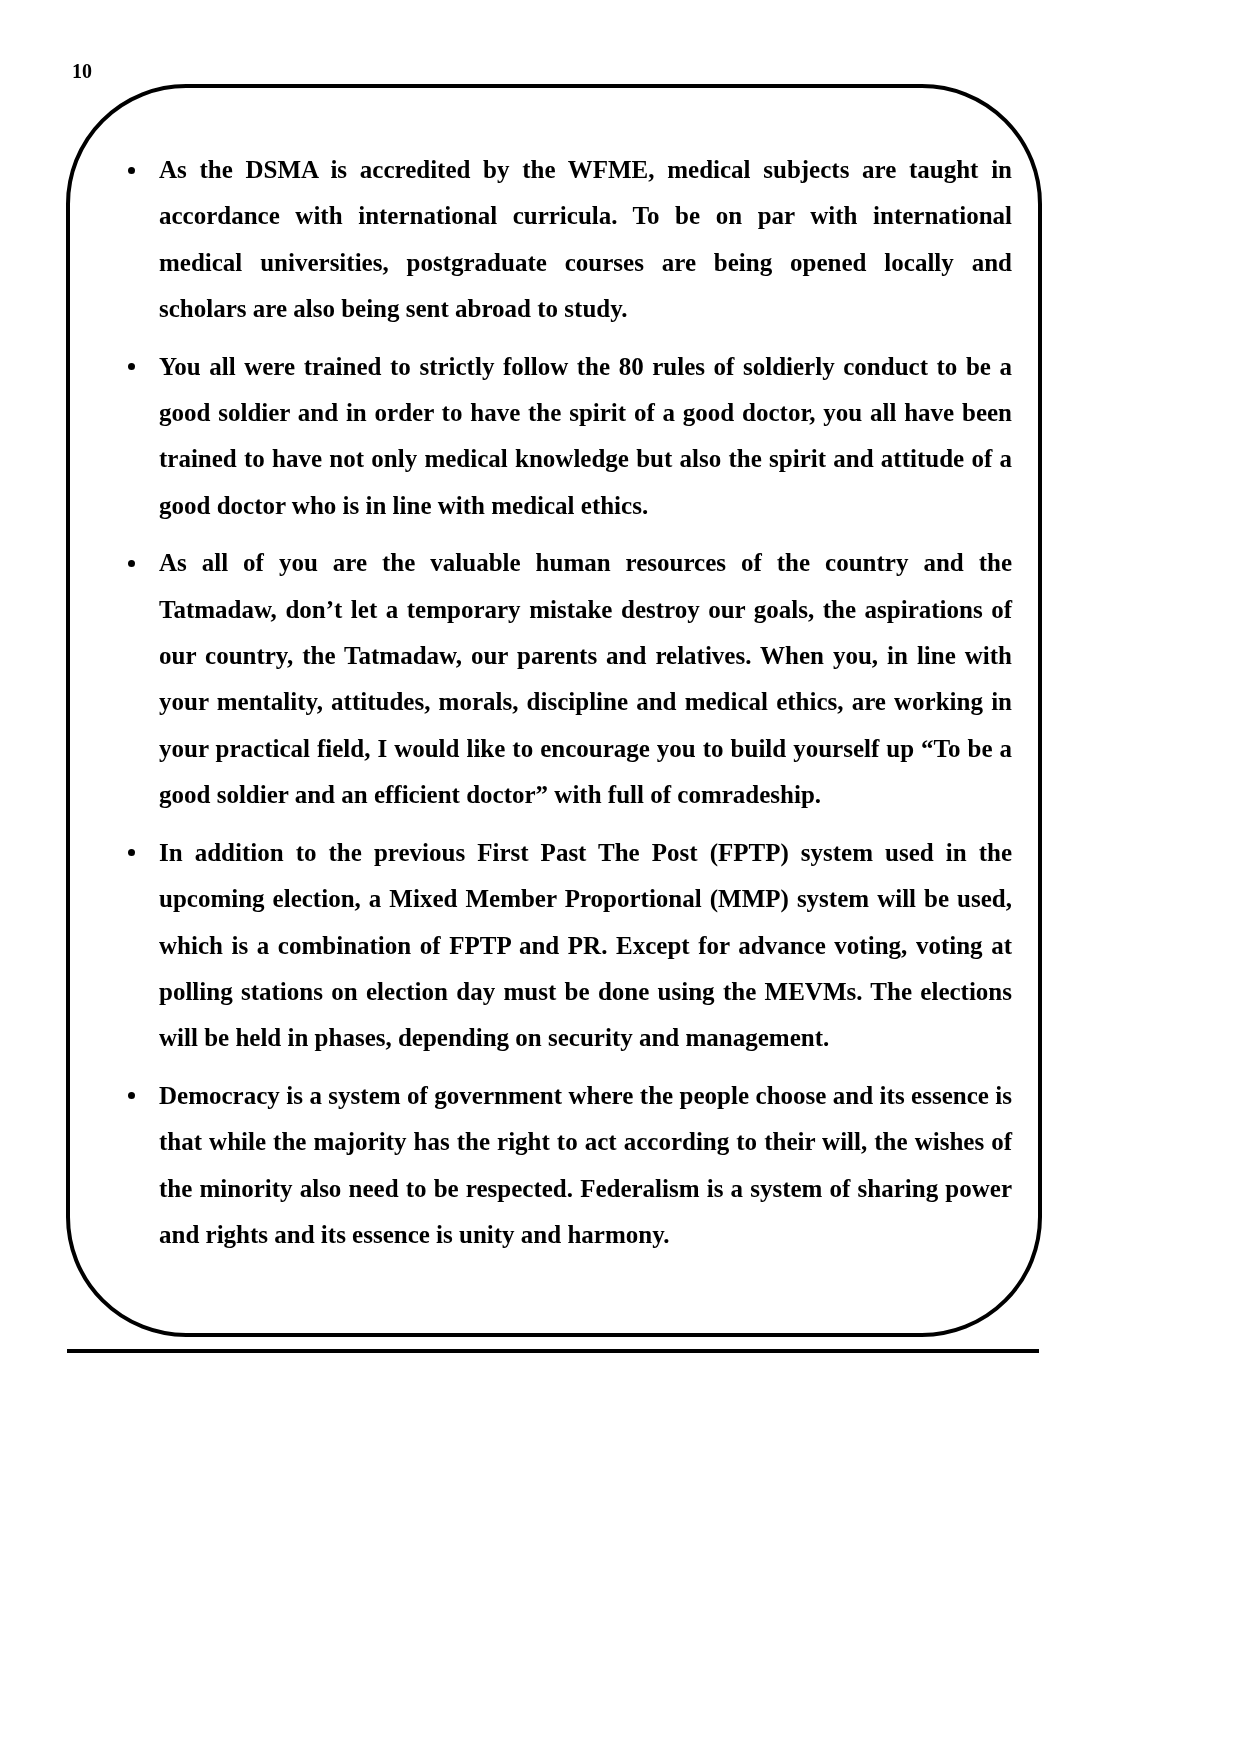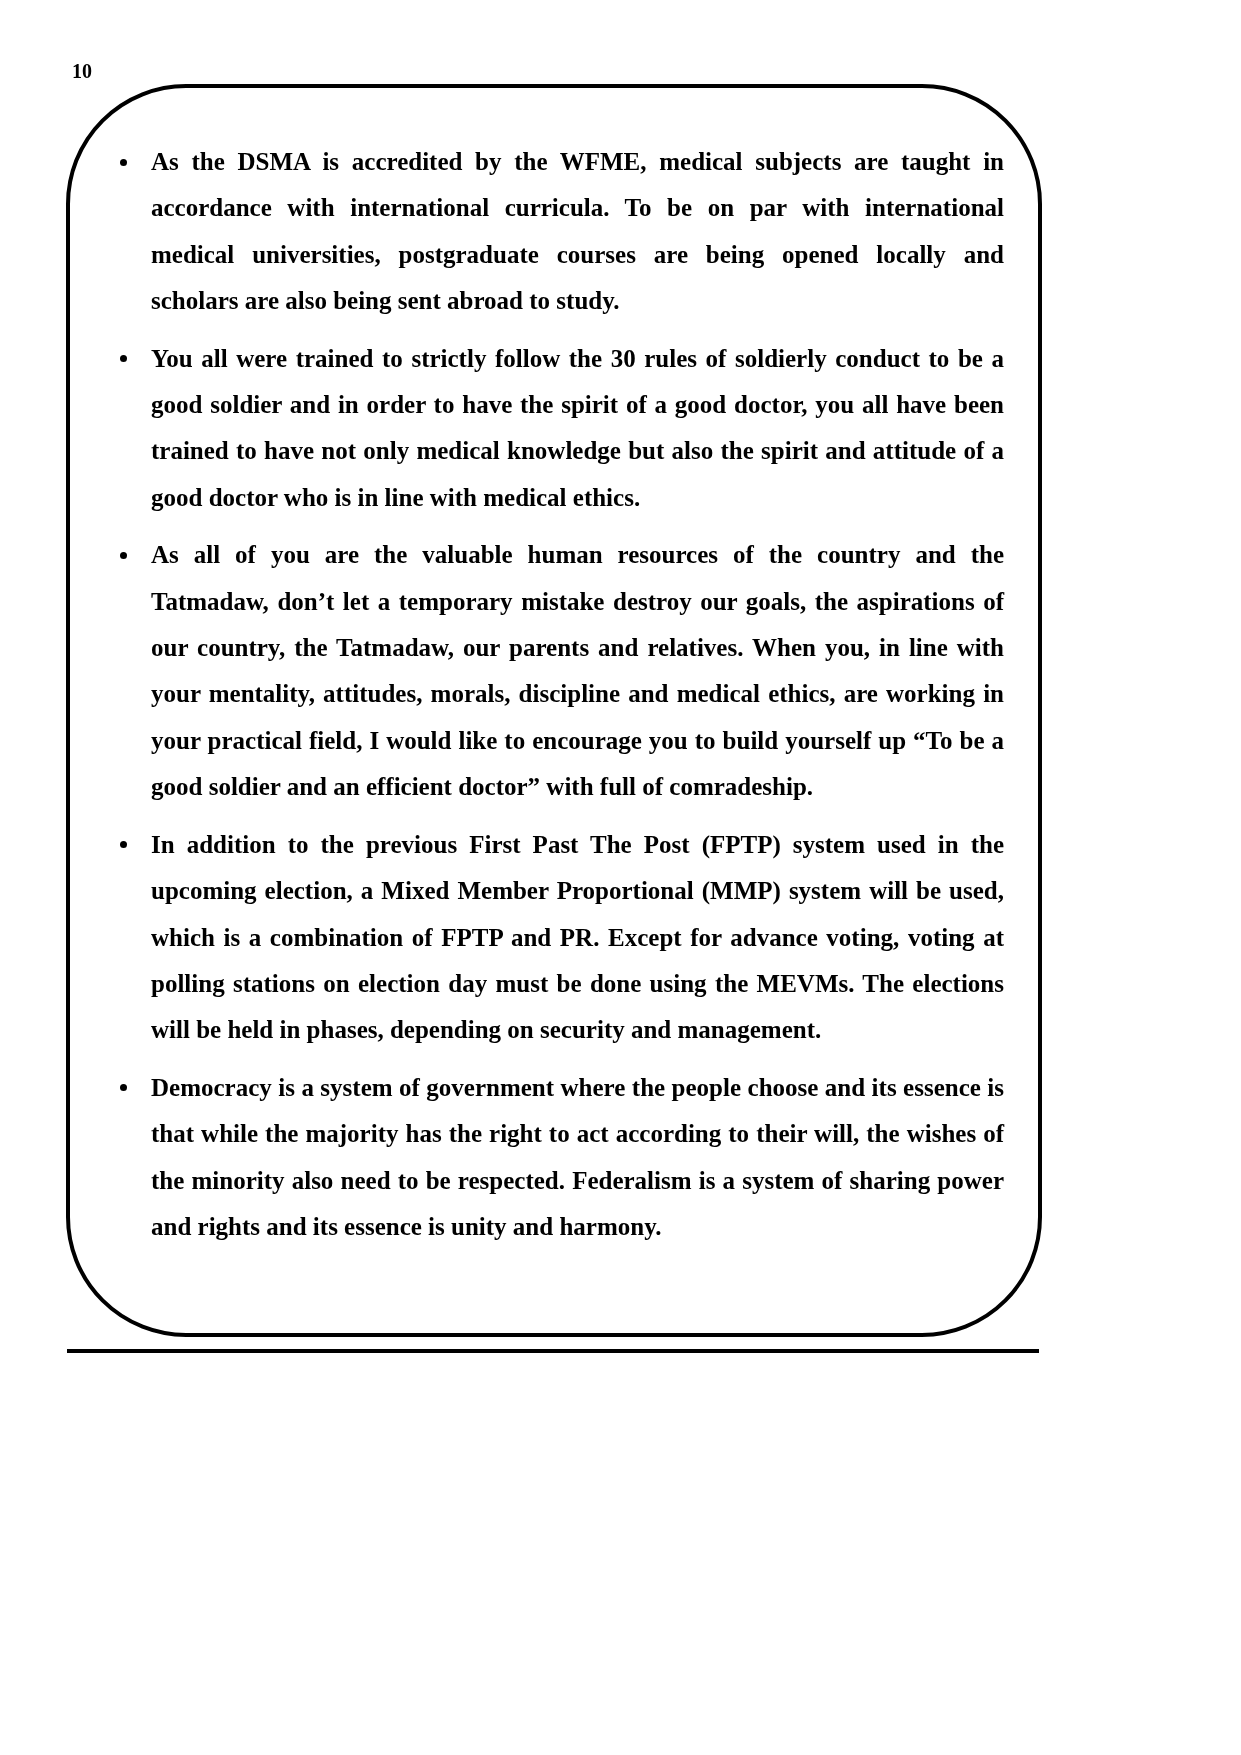--- a/index.html
+++ b/index.html
@@ -32,21 +32,21 @@
       height: 1245px;
       border: 4px solid #000000;
       border-radius: 120px;
       box-sizing: content-box;
     }
     .bullet-list {
       position: absolute;
       left: 110px;
       top: 131px;
       width: 886px;
-      margin: 8px;
+      margin: 16px;
       padding: 0;
       list-style: none;
     }
     .bullet-item {
       position: relative;
       padding-left: 33px;
       margin: 0 0 11px 0;
       font-size: 25px;
       font-weight: bold;
       line-height: 46.4px;
@@ -86,21 +86,21 @@
 
 <div class="frame"></div>
 
 <ul class="bullet-list">
   <li class="bullet-item">
     <span class="bullet-dot"></span>
     <span>As the DSMA is accredited by the WFME, medical subjects are taught in accordance with international curricula. To be on par with international medical universities, postgraduate courses are being opened locally and scholars are also being sent abroad to study.</span>
   </li>
   <li class="bullet-item">
     <span class="bullet-dot"></span>
-    <span>You all were trained to strictly follow the 30 rules of soldierly conduct to be a good soldier and in order to have the spirit of a good doctor, you all have been trained to have not only medical knowledge but also the spirit and attitude of a good doctor who is in line with medical ethics.</span>
+    <span>You all were trained to strictly follow the 80 rules of soldierly conduct to be a good soldier and in order to have the spirit of a good doctor, you all have been trained to have not only medical knowledge but also the spirit and attitude of a good doctor who is in line with medical ethics.</span>
   </li>
   <li class="bullet-item">
     <span class="bullet-dot"></span>
     <span>As all of you are the valuable human resources of the country and the Tatmadaw, don’t let a temporary mistake destroy our goals, the aspirations of our country, the Tatmadaw, our parents and relatives. When you, in line with your mentality, attitudes, morals, discipline and medical ethics, are working in your practical field, I would like to encourage you to build yourself up “To be a good soldier and an efficient doctor” with full of comradeship.</span>
   </li>
   <li class="bullet-item">
     <span class="bullet-dot"></span>
     <span>In addition to the previous First Past The Post (FPTP) system used in the upcoming election, a Mixed Member Proportional (MMP) system will be used, which is a combination of FPTP and PR. Except for advance voting, voting at polling stations on election day must be done using the MEVMs. The elections will be held in phases, depending on security and management.</span>
   </li>
   <li class="bullet-item">

